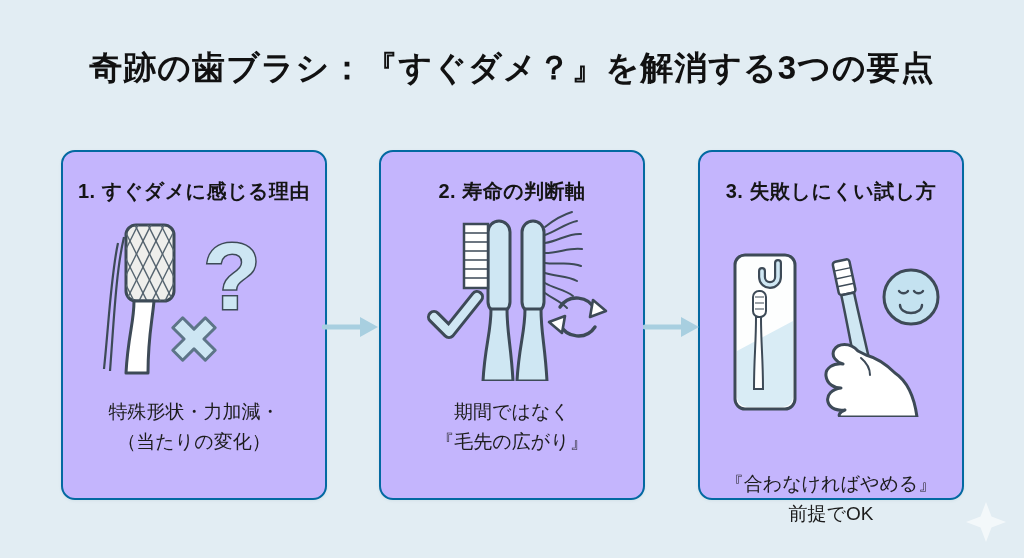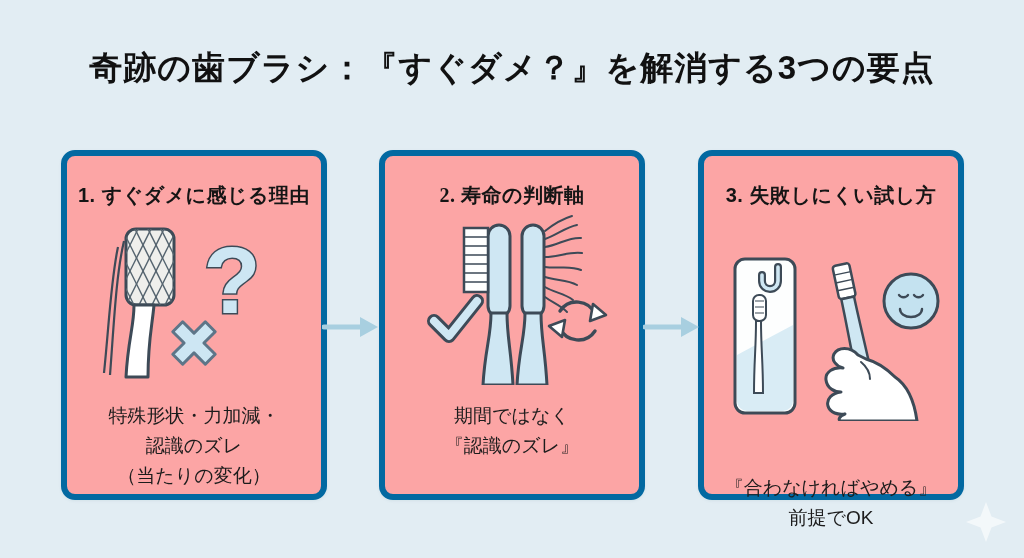--- a/index.html
+++ b/index.html
@@ -10,28 +10,28 @@
     position:relative; overflow:hidden;
     color:#1a1a1a;
   }
   .page-title {
     position:absolute; top:46px; left:0; width:1024px;
     text-align:center; font-size:33px; font-weight:bold;
     letter-spacing:1px; color:#111;
   }
   .card {
     position:absolute; top:150px; width:266px; height:350px;
-    background:#fca5a5;
-    border:6px solid #0369a1; border-radius:14px;
+    background:#c4b5fd;
+    border:2px solid #0369a1; border-radius:14px;
     box-sizing:border-box;
     display:flex; flex-direction:column; align-items:center;
     box-shadow:0 1px 3px rgba(90,130,150,0.10);
   }
   .card-1 { left:61px; }
-  .card-2 { left:379px;font-family:Liberation Serif, serif; }
+  .card-2 { left:379px; }
   .card-3 { left:698px;gap:36px; }
   .card-heading {
     margin-top:26px; font-size:20px; font-weight:bold;
     letter-spacing:0.5px; color:#151515; white-space:nowrap;
   }
   .card-illustration {
     margin-top:4px; height:172px; width:240px;
     display:flex; align-items:center; justify-content:center;
   }
   .card-body {
@@ -81,21 +81,20 @@
 
       <text x="158" y="100" text-anchor="middle" font-size="94" font-weight="bold" font-family="'Liberation Sans','DejaVu Sans',sans-serif" fill="#cde6f3" stroke="#3d4a57" stroke-width="3" paint-order="stroke">?</text>
 
       <g transform="translate(120,130) rotate(45)">
         <path d="M-23 -7 L-7 -7 L-7 -23 L7 -23 L7 -7 L23 -7 L23 7 L7 7 L7 23 L-7 23 L-7 7 L-23 7 Z" fill="#cde6f3" stroke="#5d7588" stroke-width="3" stroke-linejoin="round"></path>
       </g>
     </svg>
   </div>
   <div class="card-body">
     <div>特殊形状・力加減・</div>
-    <div>認識のズレ</div>
     <div>（当たりの変化）</div>
   </div>
 </div>
 
 <div class="card card-2">
   <div class="card-heading">2. 寿命の判断軸</div>
   <div class="card-illustration">
     <svg width="240" height="172" viewBox="0 0 240 172">
 
       <rect x="96" y="12" width="22" height="92" rx="11" fill="#cfe7f3" stroke="#3d4a57" stroke-width="3"></rect>
@@ -124,21 +123,21 @@
       <g>
         <path d="M168 98 A 20 20 0 0 1 203 101" fill="none" stroke="#3d4a57" stroke-width="3.4" stroke-linecap="round"></path>
         <path d="M203 118 A 20 20 0 0 1 168 115" fill="none" stroke="#3d4a57" stroke-width="3.4" stroke-linecap="round"></path>
         <path d="M201 91 L214 102 L198 108 Z" fill="#ffffff" stroke="#3d4a57" stroke-width="2.6" stroke-linejoin="round"></path>
         <path d="M170 124 L157 113 L173 107 Z" fill="#ffffff" stroke="#3d4a57" stroke-width="2.6" stroke-linejoin="round"></path>
       </g>
     </svg>
   </div>
   <div class="card-body">
     <div>期間ではなく</div>
-    <div>『認識のズレ』</div>
+    <div>『毛先の広がり』</div>
   </div>
 </div>
 
 <div class="card card-3">
   <div class="card-heading">3. 失敗しにくい試し方</div>
   <div class="card-illustration">
     <svg width="240" height="172" viewBox="0 0 240 172">
 
       <g>
         <rect x="24" y="10" width="60" height="154" rx="10" fill="#fdfefe" stroke="#3d4a57" stroke-width="3"></rect>

